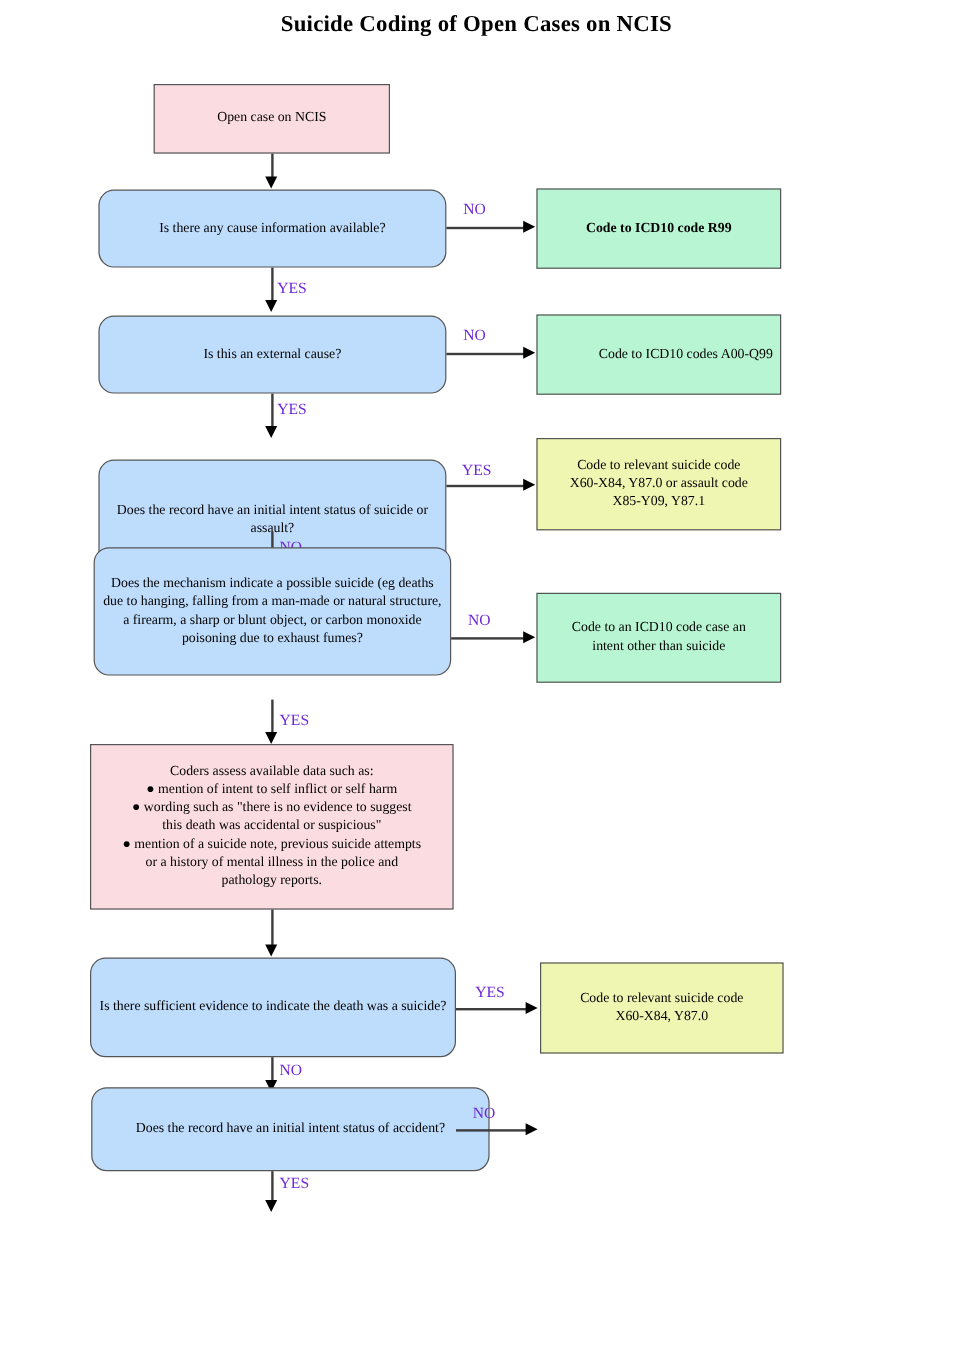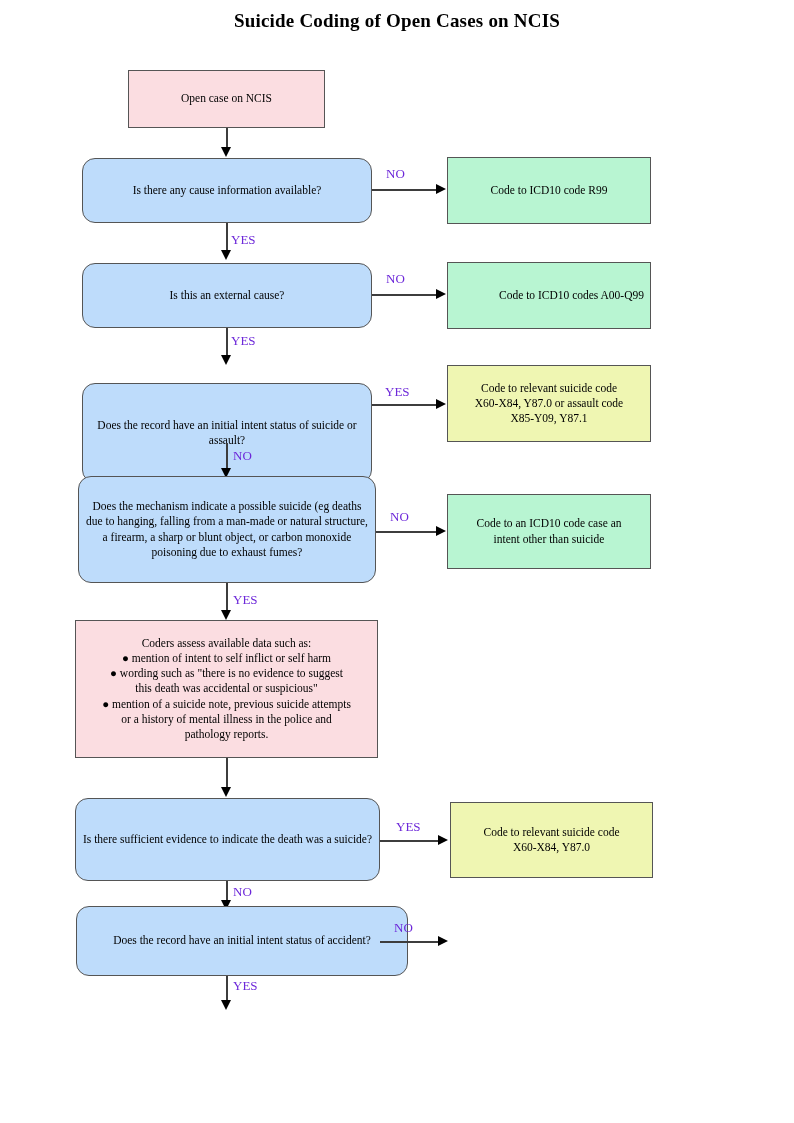--- a/index.html
+++ b/index.html
@@ -117,21 +117,21 @@
   <div class="arrow-down" style="left:221px; top:147px;"></div>
 
   <div class="node node-decision" style="left:82px; top:158px; width:290px; height:65px;">
     <span class="node-inner">Is there any cause information available?</span>
   </div>
 
   <div class="conn-h" style="left:372px; top:189px; width:66px;"></div>
   <div class="arrow-right" style="left:436px; top:184px;"></div>
   <div class="edge-label" style="left:386px; top:166px;">NO</div>
 
-  <div class="node node-terminal-green" style="left:447px; top:157px; width:204px; height:67px;">
+  <div class="node node-terminal-green" style="left:447px; top:157px; width:204px; height:67px;font-weight:bold;">
     <span class="node-inner">Code to ICD10 code R99</span>
   </div>
 
   <div class="conn-v" style="left:226px; top:223px; height:28px;"></div>
   <div class="arrow-down" style="left:221px; top:250px;"></div>
   <div class="edge-label" style="left:231px; top:232px;">YES</div>
 
   <div class="node node-decision" style="left:82px; top:263px; width:290px; height:65px;">
     <span class="node-inner">Is this an external cause?</span>
   </div>
@@ -159,21 +159,21 @@
   <div class="node node-terminal-yellow" style="left:447px; top:365px; width:204px; height:77px;">
     <span class="node-inner">Code to relevant suicide code
 X60-X84, Y87.0 or assault code
 X85-Y09, Y87.1</span>
   </div>
 
   <div class="conn-v" style="left:226px; top:443px; height:28px;"></div>
   <div class="arrow-down" style="left:221px; top:468px;"></div>
   <div class="edge-label" style="left:233px; top:448px;">NO</div>
 
-  <div class="node node-decision" style="left:78px; top:476px; width:298px; height:107px;justify-content:center;">
+  <div class="node node-decision" style="left:78px; top:456px; width:298px; height:107px;justify-content:center;">
     <span class="node-inner">Does the mechanism indicate a possible suicide (eg deaths due to hanging, falling from a man-made or natural structure, a firearm, a sharp or blunt object, or carbon monoxide poisoning due to exhaust fumes?</span>
   </div>
 
   <div class="conn-h" style="left:376px; top:531px; width:62px;"></div>
   <div class="arrow-right" style="left:436px; top:526px;"></div>
   <div class="edge-label" style="left:390px; top:509px;">NO</div>
 
   <div class="node node-terminal-green" style="left:447px; top:494px; width:204px; height:75px;">
     <span class="node-inner">Code to an ICD10 code case an
 intent other than suicide</span>

